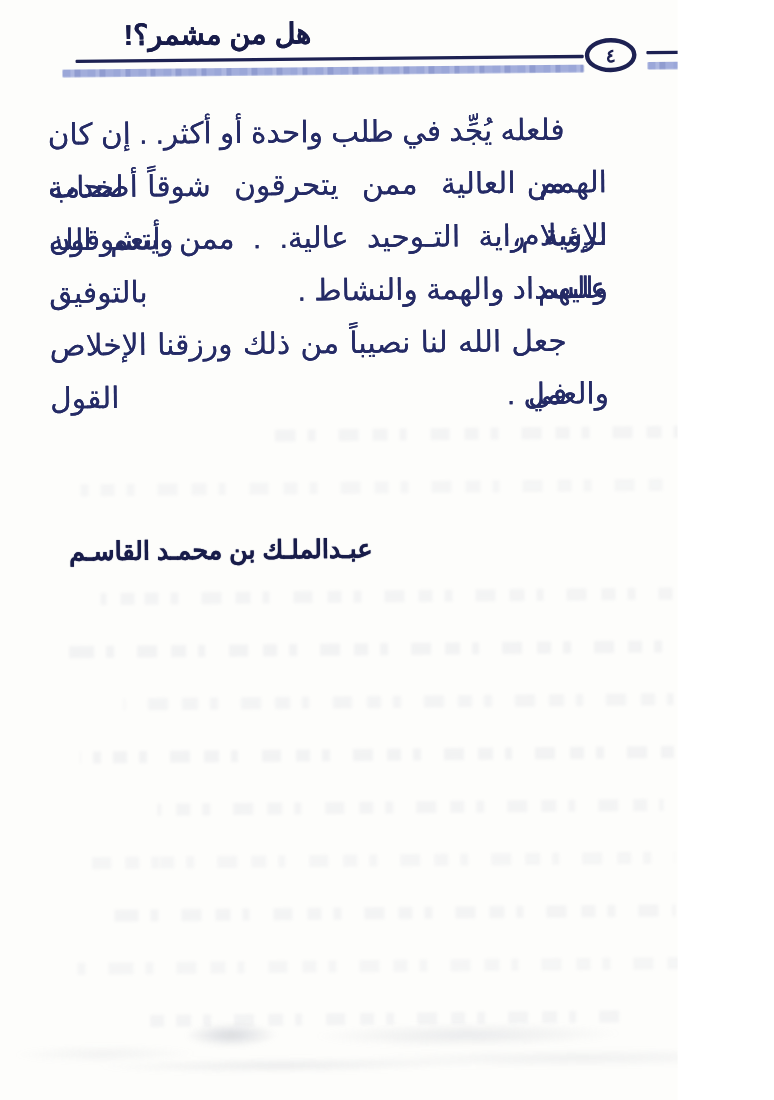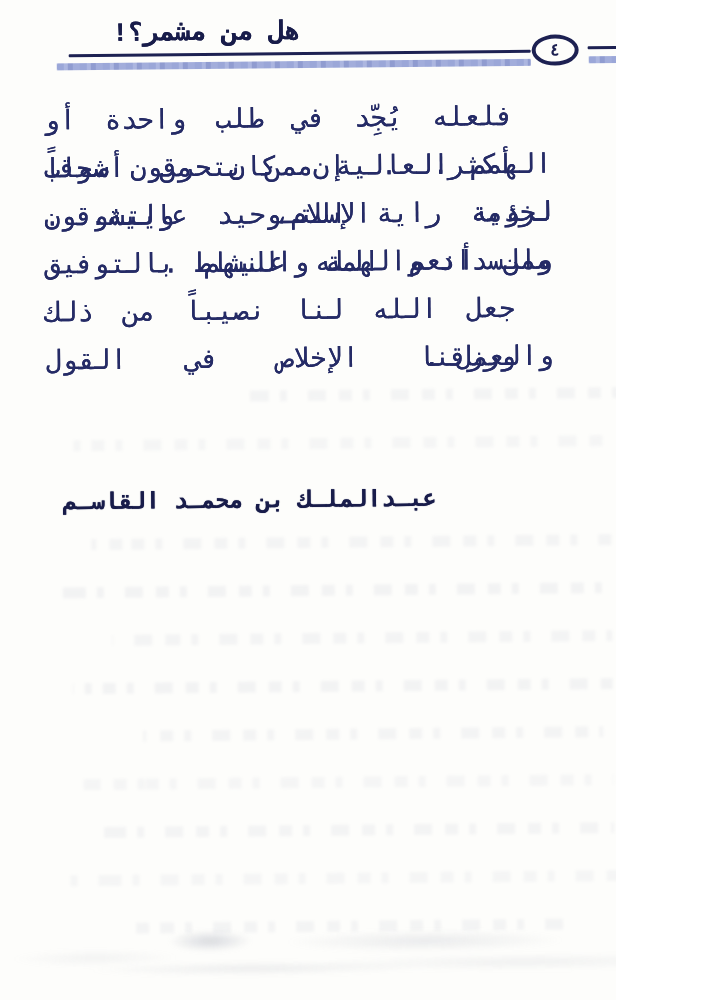--- a/index.html
+++ b/index.html
@@ -8,21 +8,21 @@
     --rule-dark:#1d2152;
     --rule-blue:#93a0d6;
     --paper:#fdfdfb;
   }
   html,body{margin:0;padding:0;background:#ffffff;}
   .page{
     position:relative;
     width:616px;height:1000px;
     background:var(--paper);
     overflow:hidden;
-    font-family:Liberation Mono, monospace;
+    font-family:Liberation Sans, sans-serif;
   }
   .scan{
     position:absolute;inset:0;
     transform:rotate(-0.55deg);
     transform-origin:50% 40%;
   }
   
   .title{
     position:absolute;left:116px;top:15px;
     font-size:26px;font-weight:bold;

